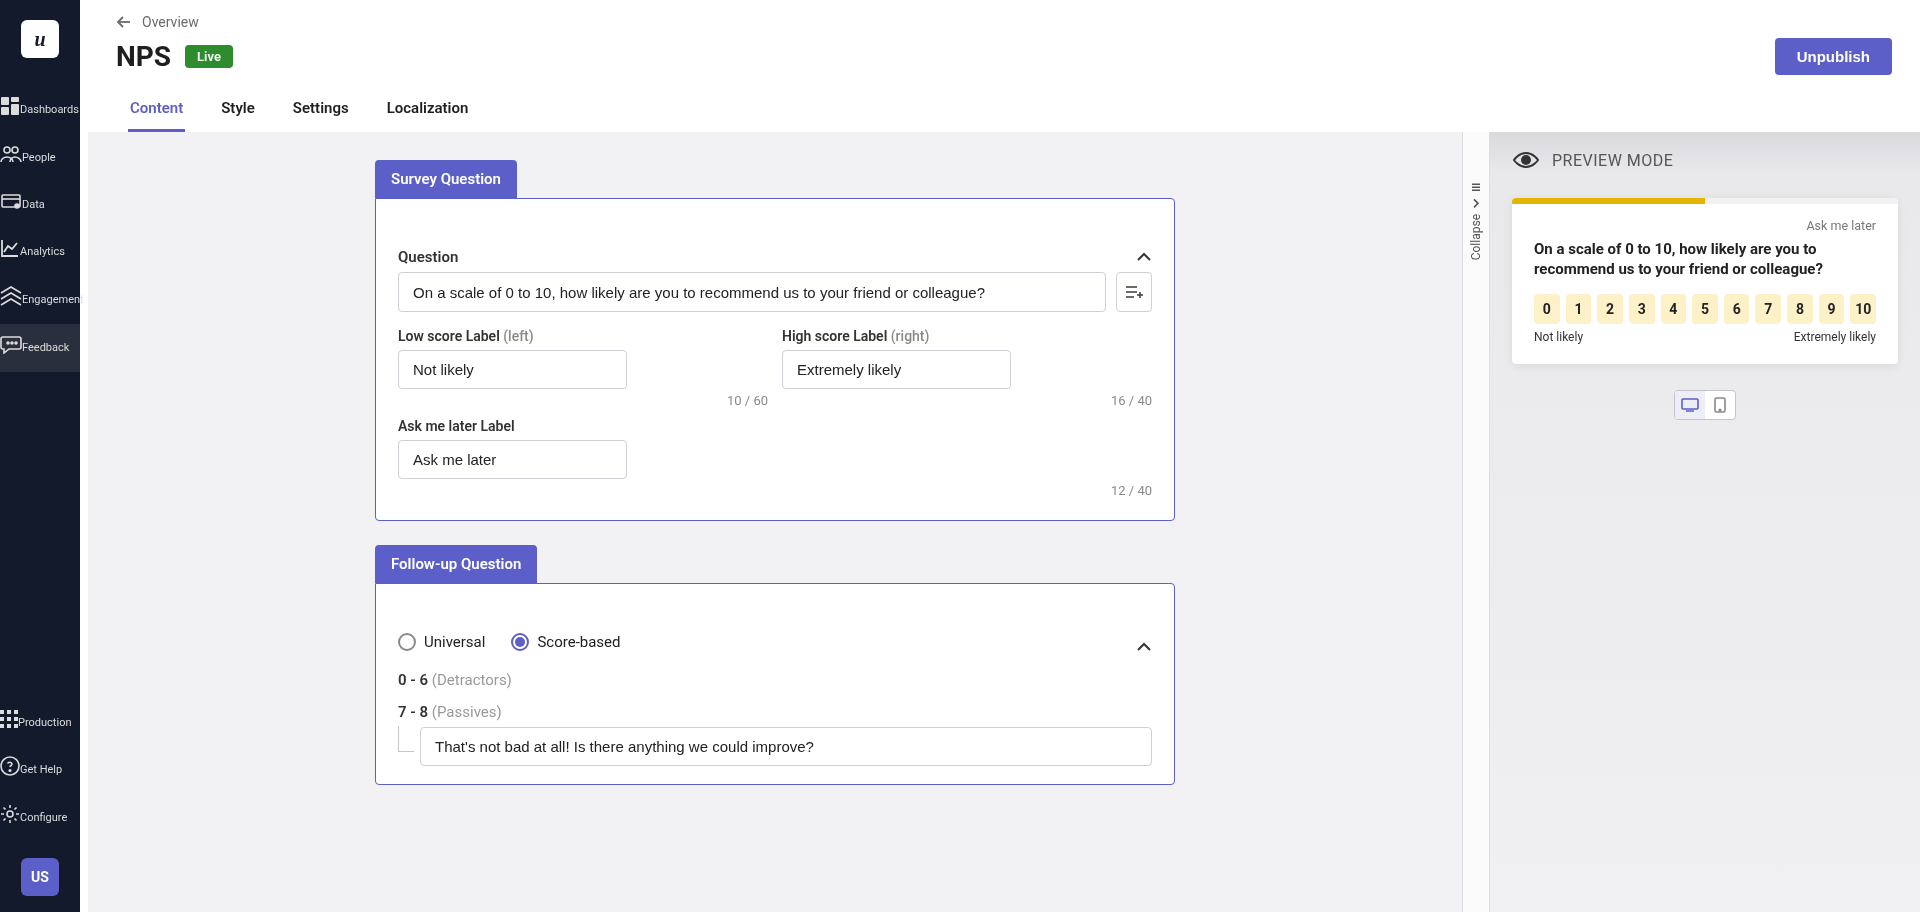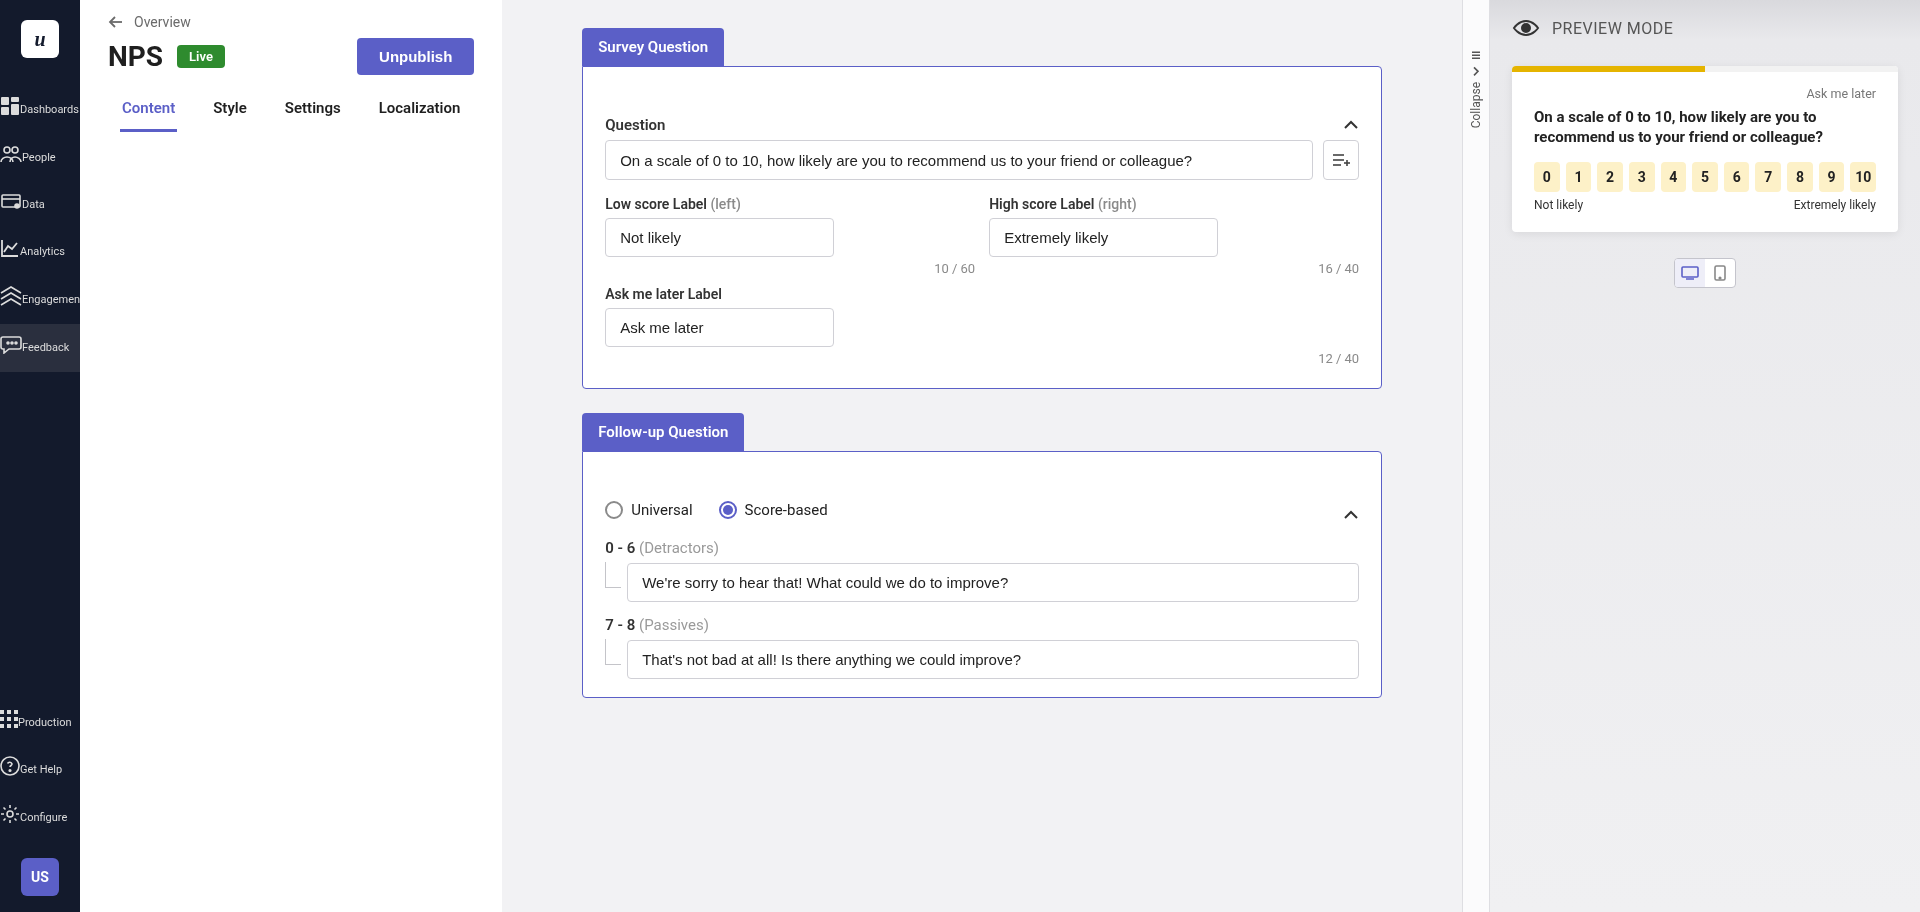--- a/index.html
+++ b/index.html
@@ -10,21 +10,21 @@
 .sidebar { width:80px; background:#131a2c; color:#fff; display:flex; flex-direction:column; align-items:center; padding-top:20px; }
 .logo-box { width:38px; height:38px; background:#fff; border-radius:6px; display:flex; align-items:center; justify-content:center; margin-bottom:28px; }
 .logo-box span { font-family:Georgia,serif; font-style:italic; font-weight:bold; color:#131a2c; font-size:20px; }
 .nav-item { width:80px; display:flex; flex-direction:row; align-items:center; font-size:11px; color:#dcdcdc; padding:10px 0 12px; cursor:pointer; }
 .nav-item.active { background:#2a2f3e; }
 .nav-item .icon { font-size:20px; margin-bottom:6px; display:flex; align-items:center; justify-content:center; }
 .sidebar .spacer { flex:1; }
 .us-badge { width:38px; height:38px; background:#5b5fc7; color:#fff; border-radius:6px; display:flex; align-items:center; justify-content:center; font-weight:700; font-size:14px; margin:16px 0; }
 
 
-.main { flex:1; display:flex; flex-direction:row; min-width:0; }
+.main { flex:1; display:flex; flex-direction:column; min-width:0;padding-left:8px; }
 .topbar { padding:14px 28px 0 28px; background:#fff; }
 .breadcrumb { display:flex; align-items:center; color:#6b6b6b; font-size:14px; gap:10px; cursor:pointer; margin-bottom:8px; }
 .title-row { display:flex; align-items:center; gap:14px; margin-bottom:10px; }
 .page-title { font-size:28px; font-weight:700; }
 .live-badge { background:#2e8b2e; color:#fff; font-size:13px; font-weight:600; padding:4px 12px; border-radius:4px; }
 .title-row .grow { flex:1; }
 .btn-unpublish { background:#5b5fc7; color:#fff; border:none; padding:10px 22px; font-size:15px; font-weight:600; border-radius:4px; cursor:pointer; }
 
 .tabs { display:flex; gap:34px; padding:4px 12px 0 12px; }
 .tab { font-size:15px; font-weight:600; color:#1f1f1f; padding:10px 2px 12px; cursor:pointer; border-bottom:3px solid transparent; }
@@ -294,24 +294,20 @@
               </div>
             </div>
             <span class="chev">
               <svg width="16" height="10" viewBox="0 0 16 10" fill="none" stroke="#333" stroke-width="2">
                   <polyline points="2,8 8,2 14,8"></polyline>
                 </svg>
             </span>
           </div>
 
           <div class="range-label"><span>0 - 6</span> <span class="muted">(Detractors)</span></div>
-          <div class="branch">
-            <div class="elbow"></div>
-            <input class="text-input" value="We're sorry to hear that! What could we do to improve?" style="">
-          </div>
 
           <div class="range-label" style="margin-top:14px;"><span>7 - 8</span> <span class="muted">(Passives)</span></div>
           <div class="branch">
             <div class="elbow"></div>
             <input class="text-input" value="That's not bad at all! Is there anything we could improve?" style="">
           </div>
 
         </div>
       </div>
 

